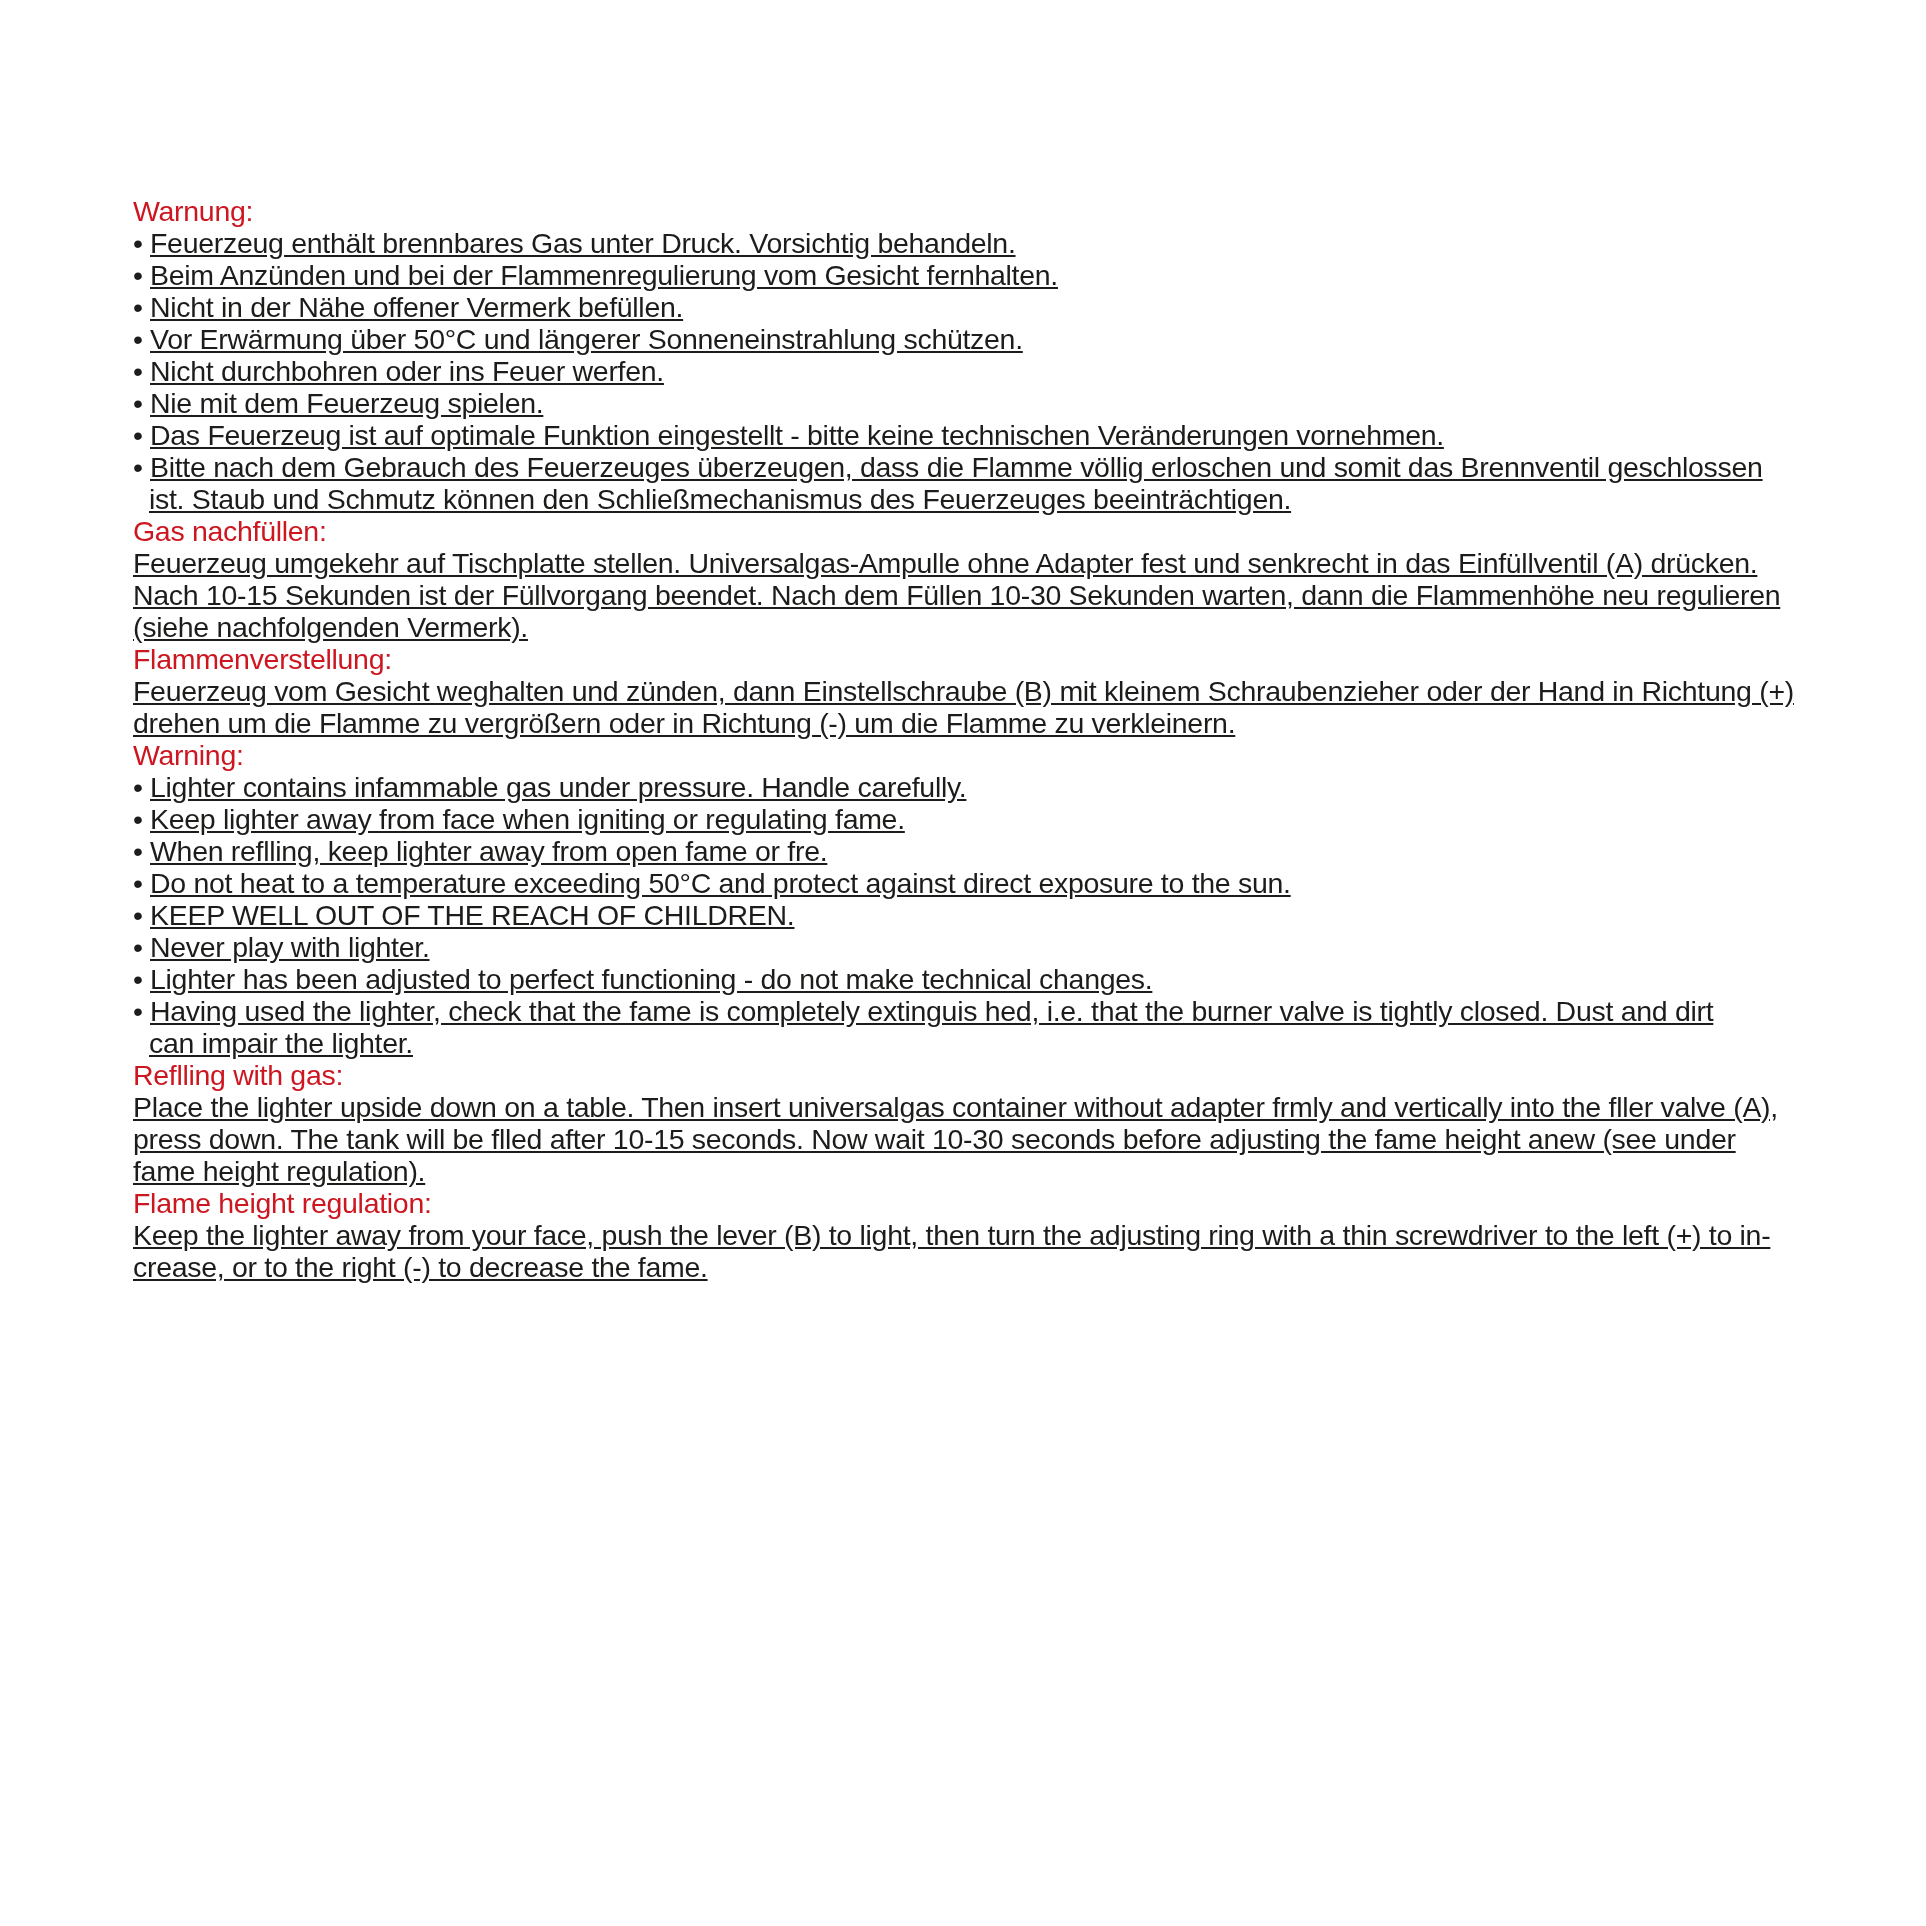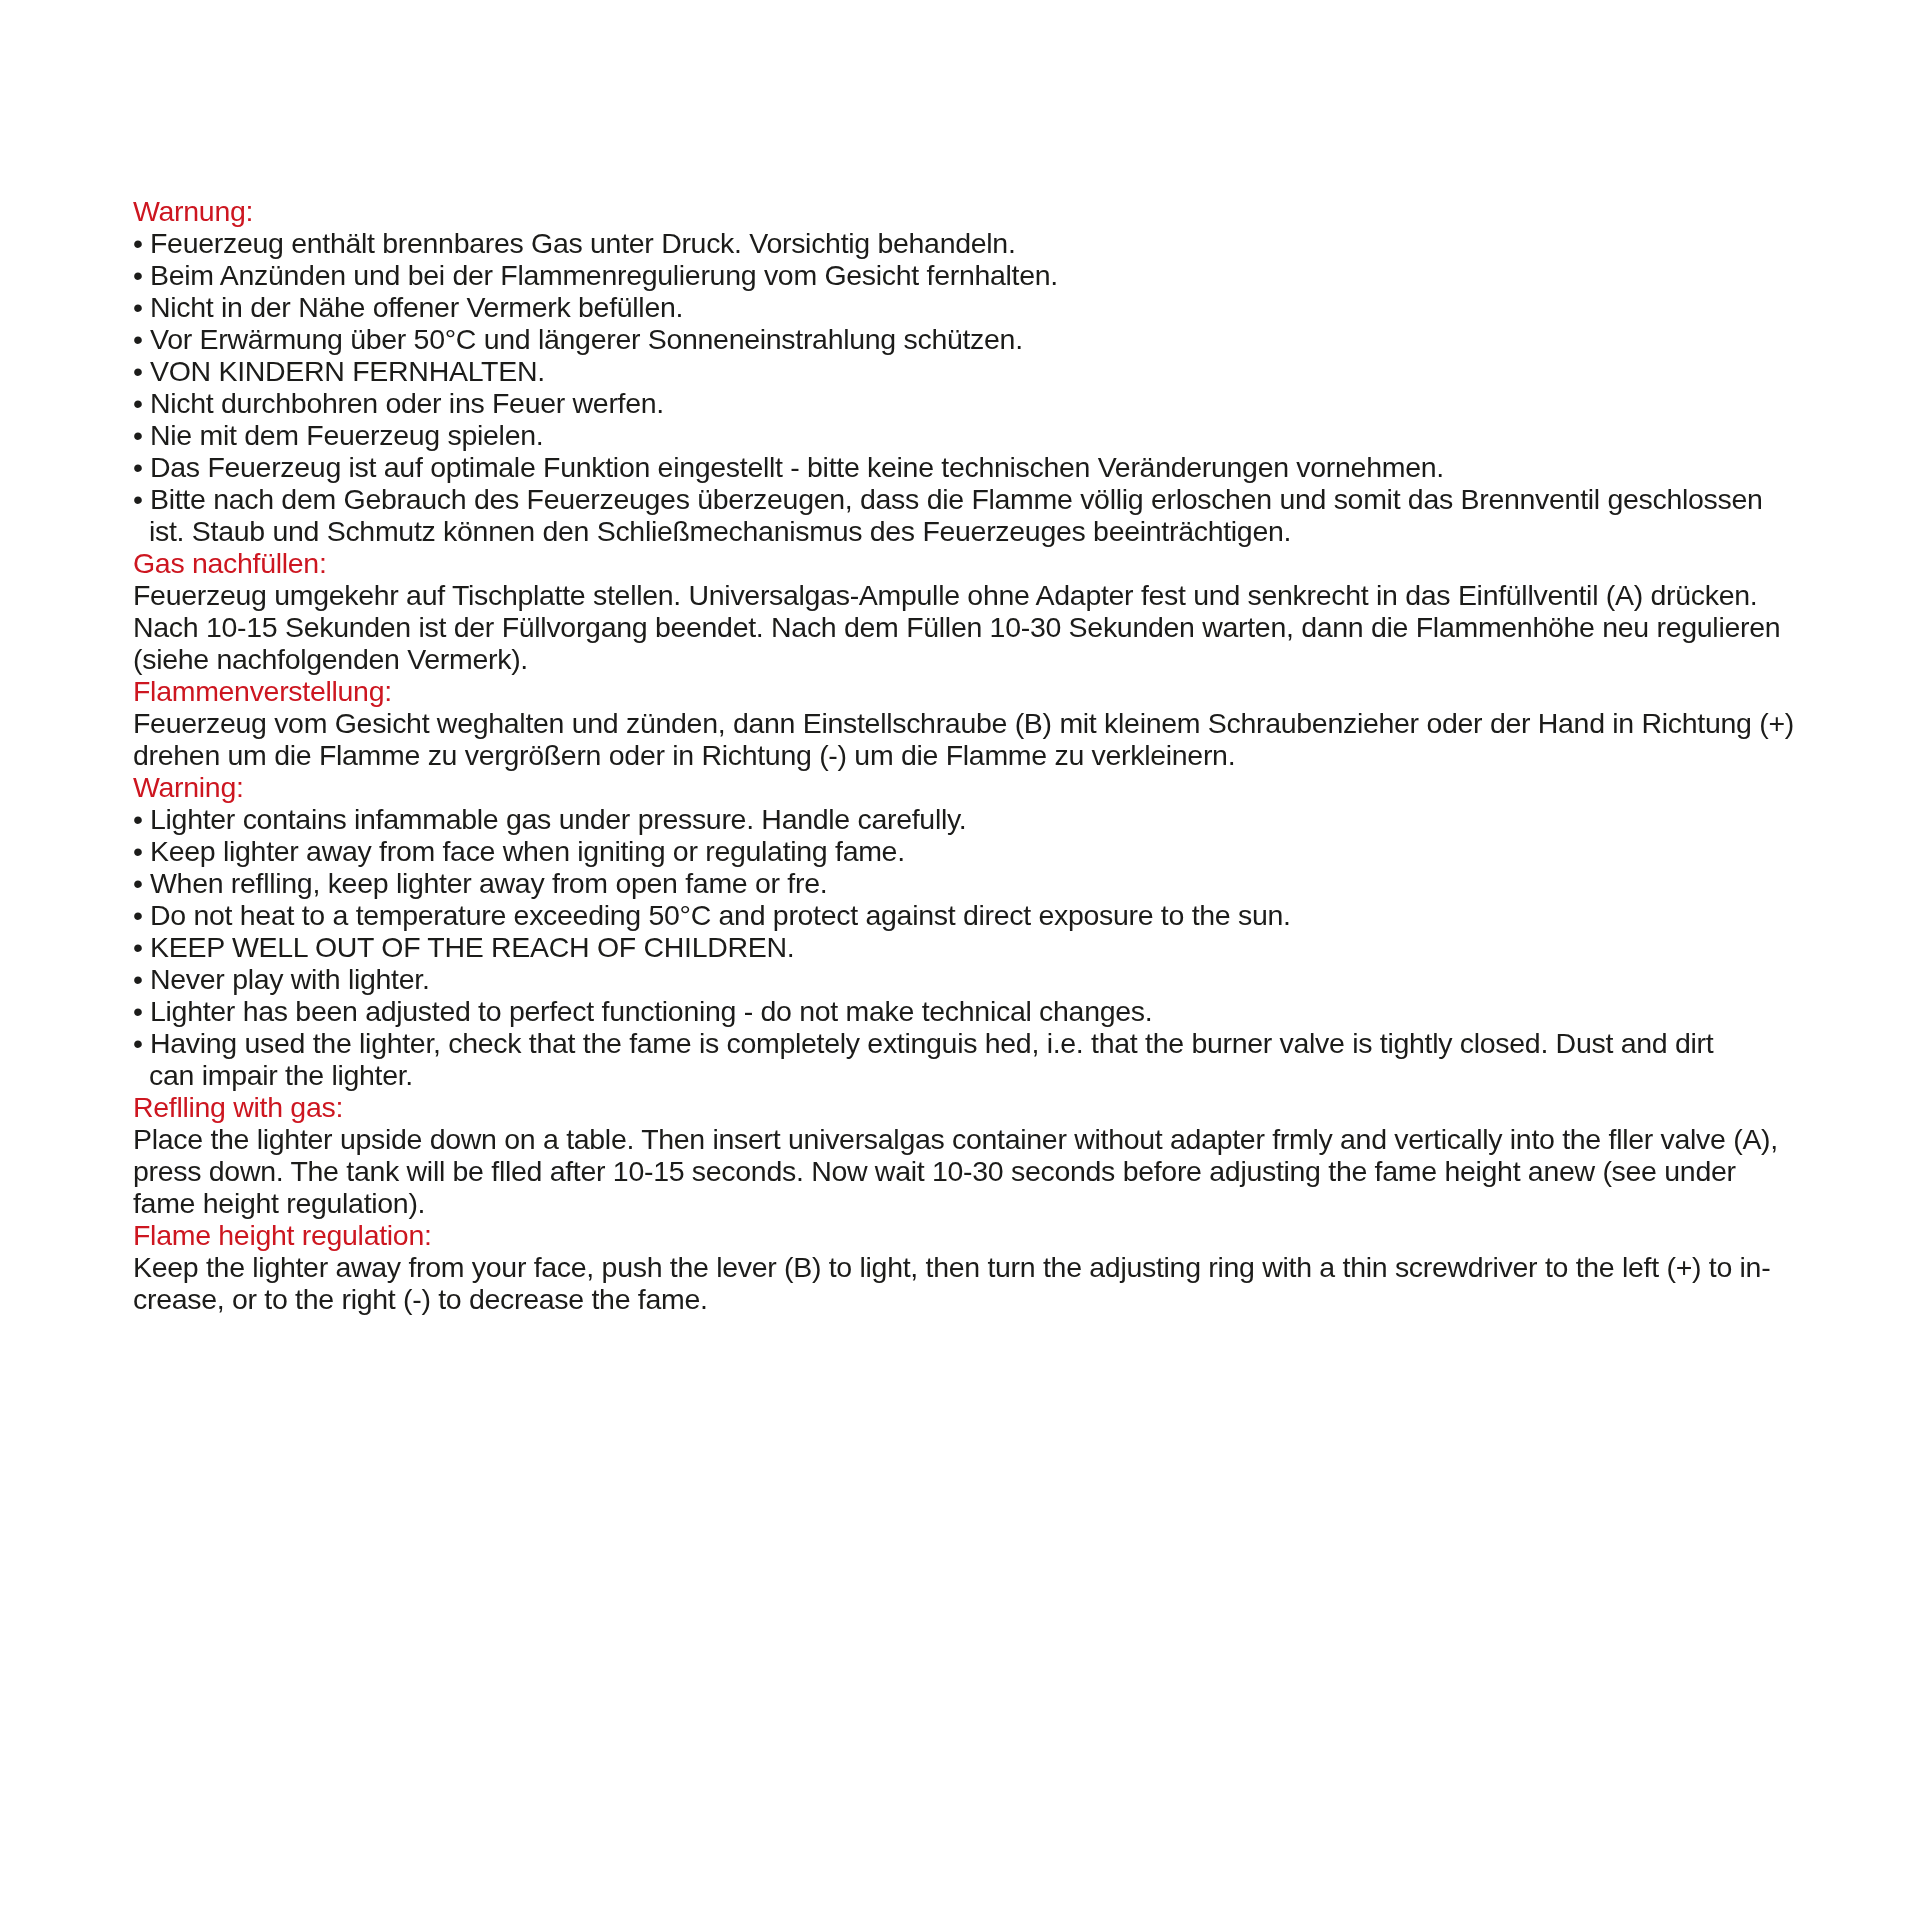--- a/index.html
+++ b/index.html
@@ -31,20 +31,21 @@
     color: var(--accent-red, #cd1620);
     font-weight: normal;
     font-size: 28.5px;
     line-height: 32px;
     margin: 0;
     white-space: nowrap;
   }
   .text-line {
     white-space: pre;       
     margin: 0;
+    text-decoration: underline;
   }
   .text-line.bullet {
     padding-left: 17px;
     text-indent: -17px;     
   }
   .text-line.cont {
     padding-left: 16px;     
   }
   .bullet-marker {
     display: inline-block;
@@ -56,21 +57,20 @@
 <body>
 
 <div id="page" style="--page-bg: #ffffff; --text-color: #1c1c1a; --accent-red: #cd1620;">
   <div id="content">
       <div class="section">
         <div class="section-heading">Warnung:</div>
         <div class="text-line bullet"><span class="bullet-marker">•</span><span>Feuerzeug enthält brennbares Gas unter Druck. Vorsichtig behandeln.</span></div>
         <div class="text-line bullet"><span class="bullet-marker">•</span><span>Beim Anzünden und bei der Flammenregulierung vom Gesicht fernhalten.</span></div>
         <div class="text-line bullet"><span class="bullet-marker">•</span><span>Nicht in der Nähe offener Vermerk befüllen.</span></div>
         <div class="text-line bullet"><span class="bullet-marker">•</span><span>Vor Erwärmung über 50°C und längerer Sonneneinstrahlung schützen.</span></div>
-        <div class="text-line bullet"><span class="bullet-marker">•</span><span>VON KINDERN FERNHALTEN.</span></div>
         <div class="text-line bullet"><span class="bullet-marker">•</span><span>Nicht durchbohren oder ins Feuer werfen.</span></div>
         <div class="text-line bullet"><span class="bullet-marker">•</span><span>Nie mit dem Feuerzeug spielen.</span></div>
         <div class="text-line bullet"><span class="bullet-marker">•</span><span>Das Feuerzeug ist auf optimale Funktion eingestellt - bitte keine technischen Veränderungen vornehmen.</span></div>
         <div class="text-line bullet"><span class="bullet-marker">•</span><span>Bitte nach dem Gebrauch des Feuerzeuges überzeugen, dass die Flamme völlig erloschen und somit das Brennventil geschlossen</span></div>
         <div class="text-line cont"><span>ist. Staub und Schmutz können den Schließmechanismus des Feuerzeuges beeinträchtigen.</span></div>
       </div>
       <div class="section">
         <div class="section-heading">Gas nachfüllen:</div>
         <div class="text-line"><span>Feuerzeug umgekehr auf Tischplatte stellen. Universalgas-Ampulle ohne Adapter fest und senkrecht in das Einfüllventil (A) drücken.</span></div>
         <div class="text-line"><span>Nach 10-15 Sekunden ist der Füllvorgang beendet. Nach dem Füllen 10-30 Sekunden warten, dann die Flammenhöhe neu regulieren</span></div>

